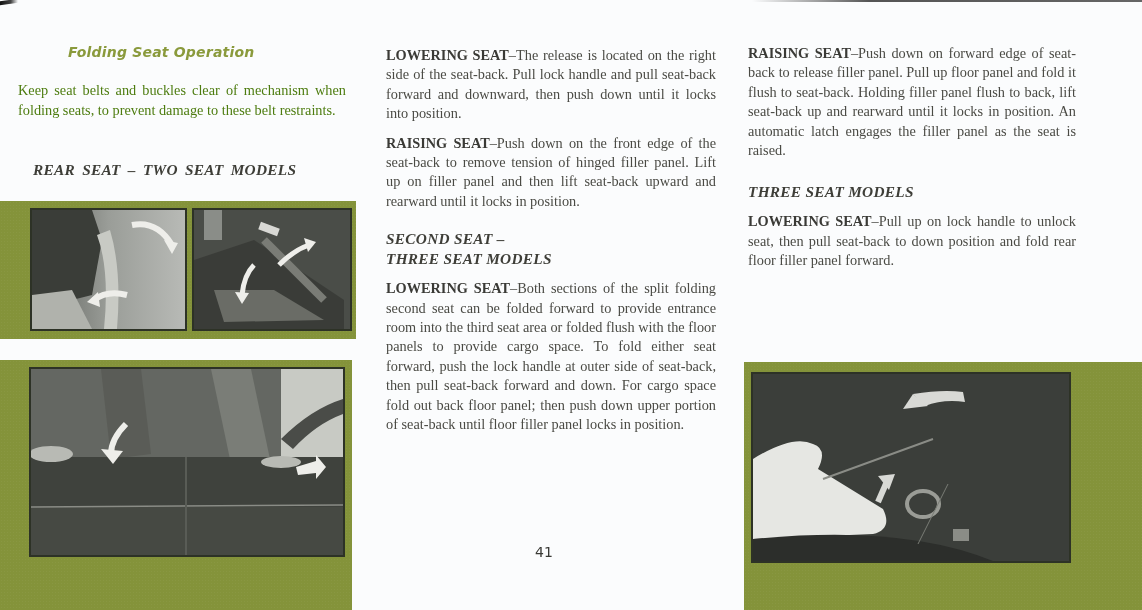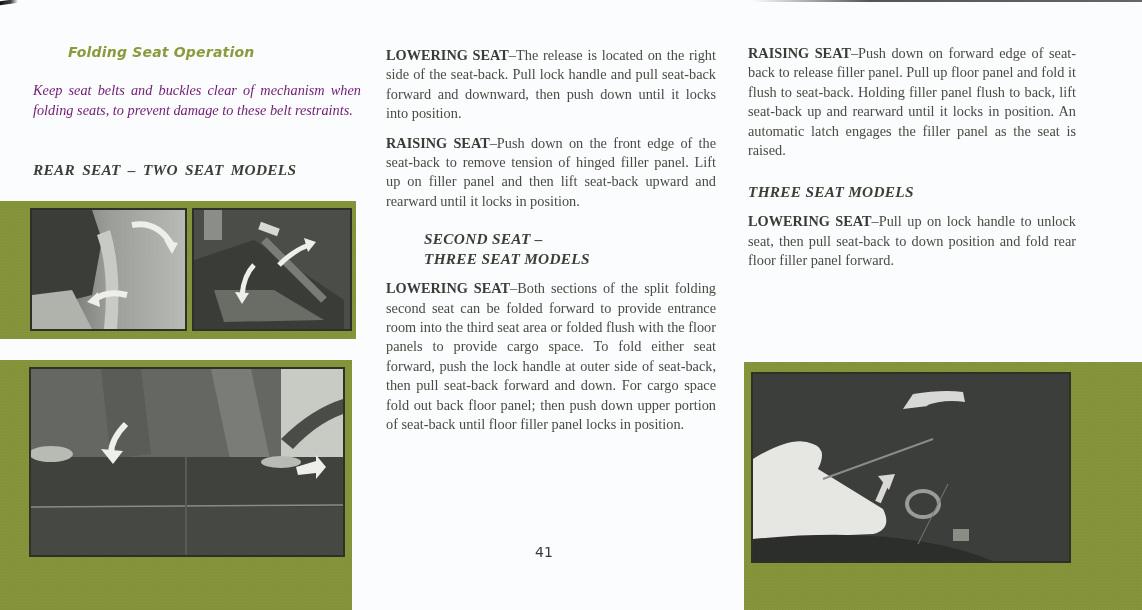--- a/index.html
+++ b/index.html
@@ -17,36 +17,36 @@
     .top-edge {
       position: absolute; right: 0; top: 0; width: 390px; height: 2px;
       background: linear-gradient(90deg, rgba(90,90,90,0) 0%, #555 30%, #666 100%);
     }
     .title {
       position: absolute; left: 68px; top: 44px;
       font-family: "DejaVu Sans", sans-serif; font-style: italic; font-weight: bold;
       font-size: 14px; color: #8a9a3c; letter-spacing: 0.2px;
     }
     .intro {
-      position: absolute; left: 33px; top: 81px; width: 328px;
-      font-size: 14.3px; line-height: 19.5px; text-align: justify; color: #701a75; font-style: italic;
+      position: absolute; left: 18px; top: 81px; width: 328px;
+      font-size: 14.3px; line-height: 19.5px; text-align: justify; color: #4d7c0f;
     }
     .section-head {
       font-weight: bold; color: #3e3e38; font-size: 15.3px; line-height: 20px;
       letter-spacing: 0.3px;
       font-style: italic;
     }
     .rear-head { position: absolute; left: 33px; top: 160px; width: 330px; word-spacing: 3px; }
     .col { position: absolute; font-size: 14.3px; line-height: 19.4px; text-align: justify; color: #4a4a44; }
     .col p { margin: 0 0 10px 0; }
     .col .lead { font-weight: bold; color: #3a3a36; }
     .col2 { left: 386px; top: 46px; width: 330px; }
     .col3 { left: 748px; top: 44px; width: 328px; }
     .col .section-head { margin: 22px 0 10px 0; }
-    .col2 .section-head { margin-top: 18px; margin-left: 38px; }
+    .col2 .section-head { margin-top: 18px; }
     .green-band {
       position: absolute; background: #84933a;
       background-image: radial-gradient(rgba(255,255,255,0.04) 1px, transparent 1px);
       background-size: 3px 3px;
     }
     .band1 { left: 0; top: 201px; width: 356px; height: 138px; }
     .band2 { left: 0; top: 360px; width: 352px; height: 250px; }
     .band3 { left: 744px; top: 362px; width: 398px; height: 248px; }
     .photo {
       position: absolute; border: 2px solid #2d3226; overflow: hidden;

